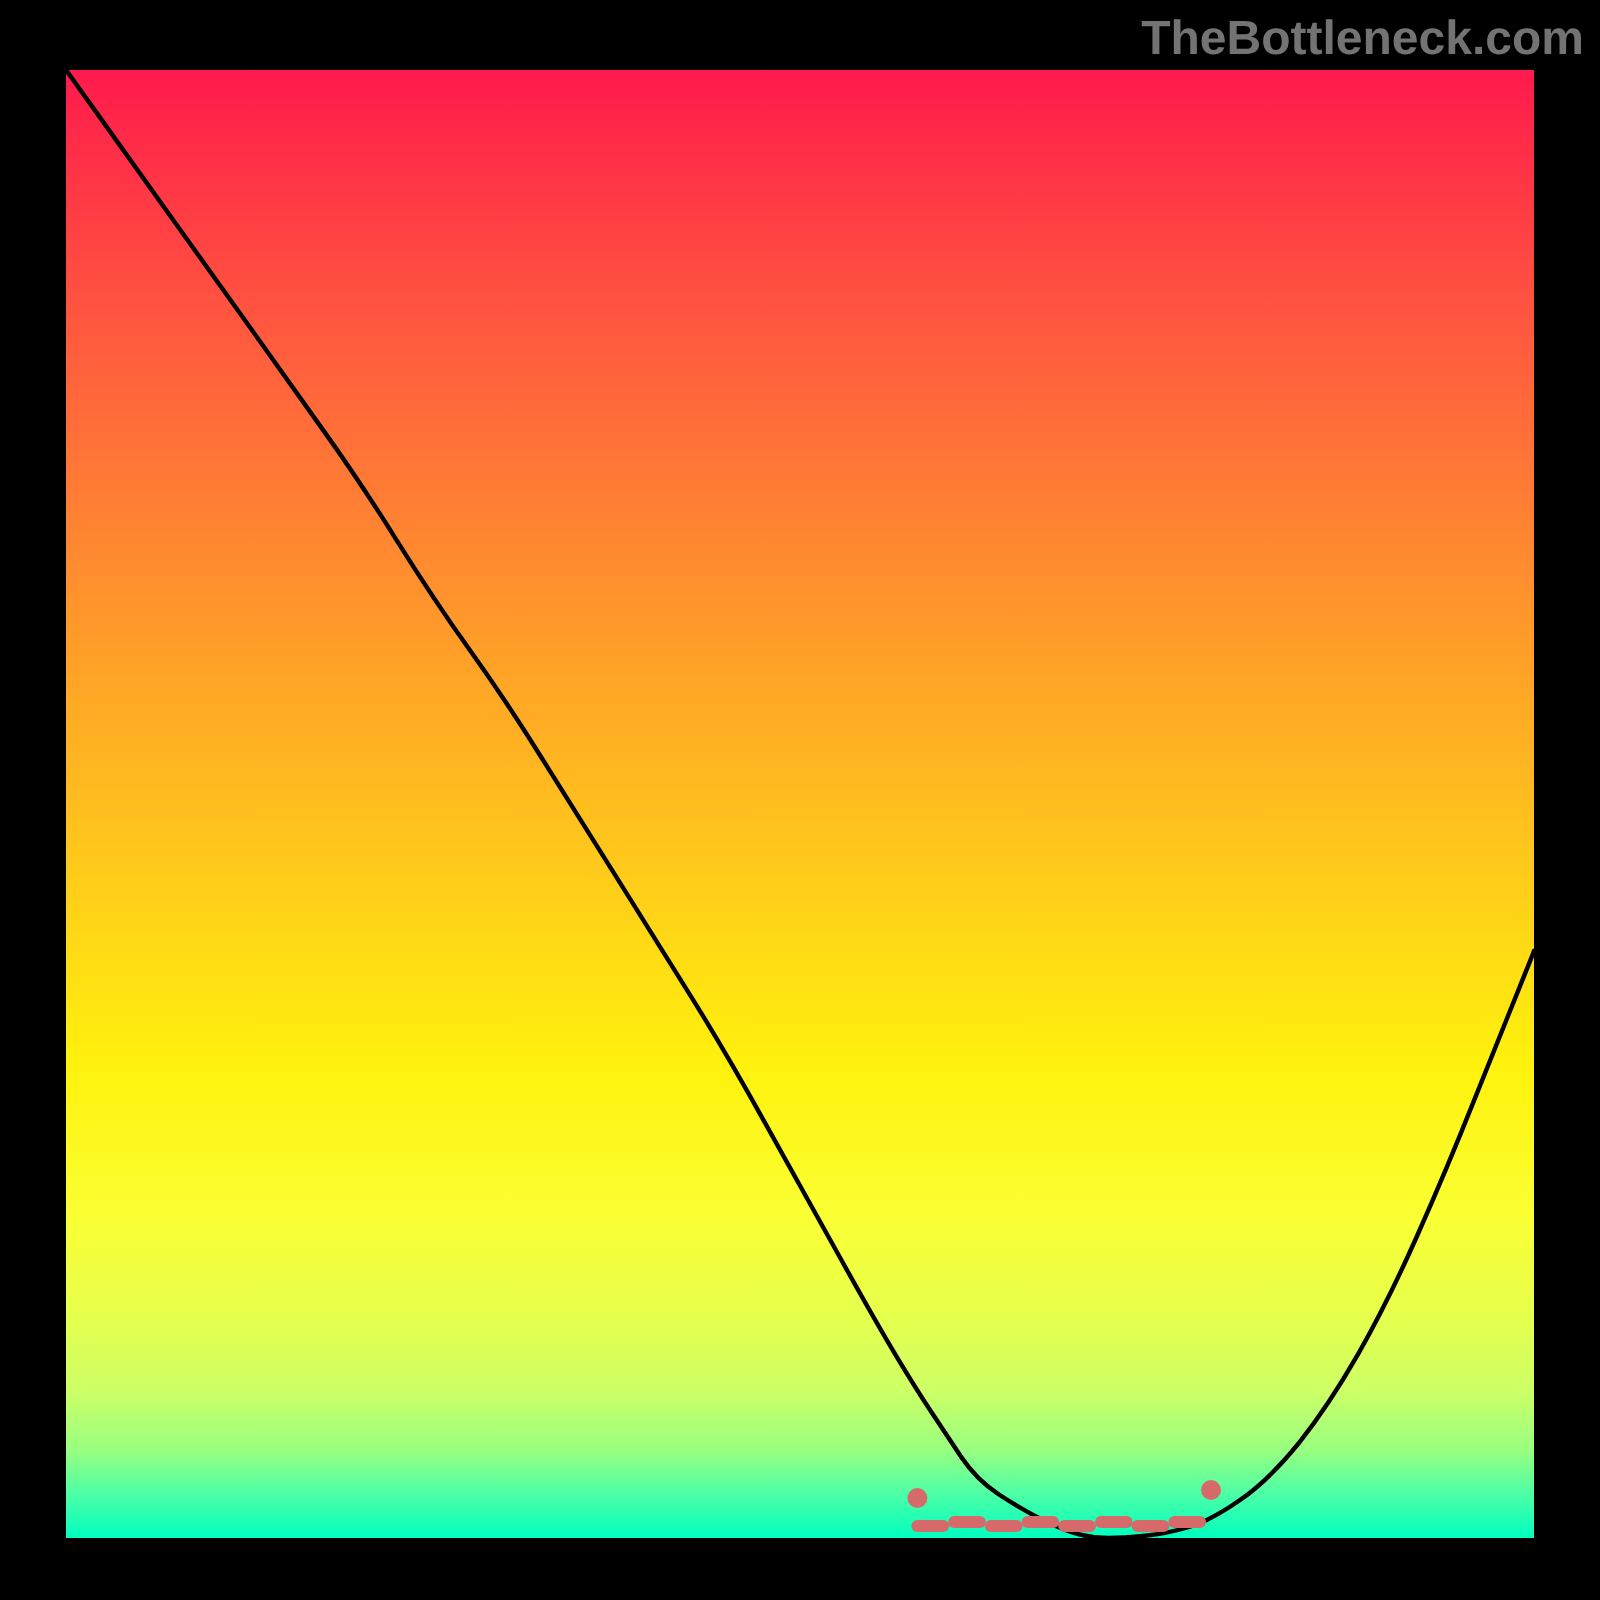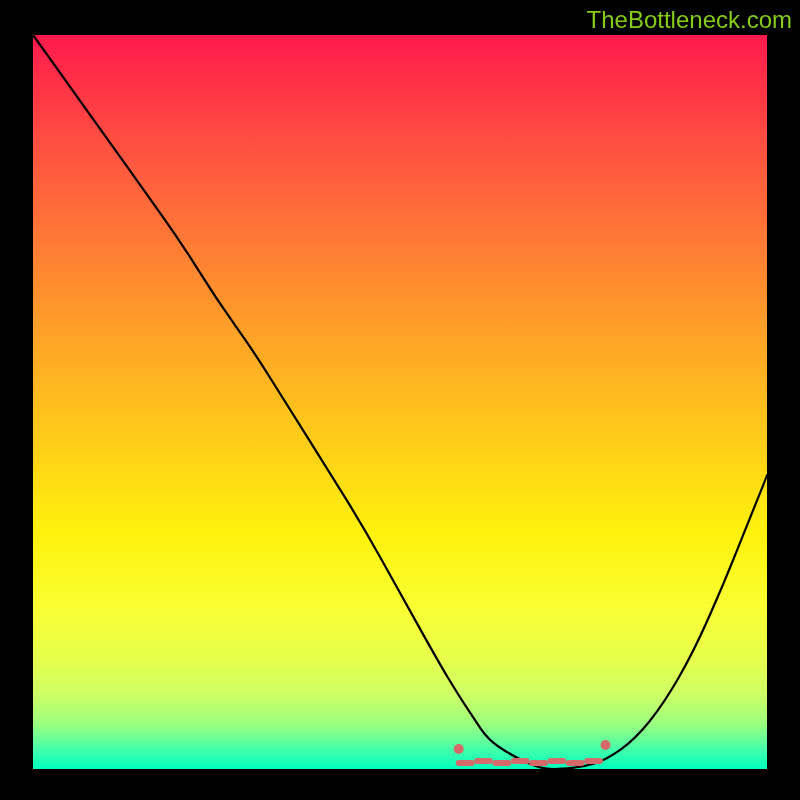--- a/index.html
+++ b/index.html
@@ -8,23 +8,23 @@
     background: #000;
     width: 800px;
     height: 800px;
     position: relative;
     font-family: Arial, sans-serif;
   }
   .watermark {
     position: absolute;
     top: 6px;
     right: 8px;
-    color: #84cc16;
+    color: #737373;
     font-size: 24px;
-    font-weight: normal;
+    font-weight: bold;
     z-index: 10;
   }
   .plot-frame {
     position: absolute;
     top: 35px;
     left: 33px;
     width: 734px;
     height: 734px;
     background: #000;
   }

